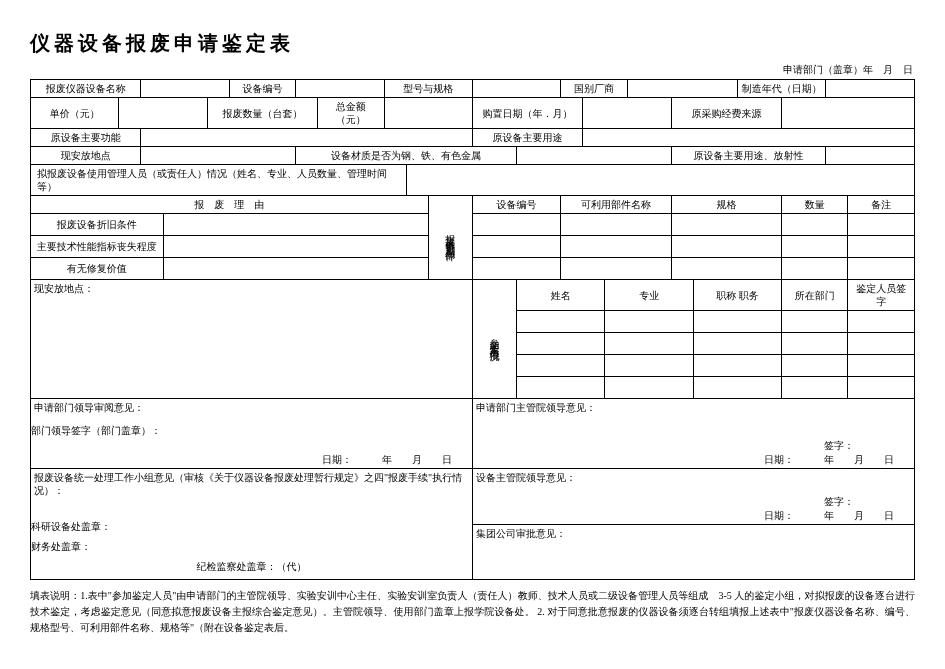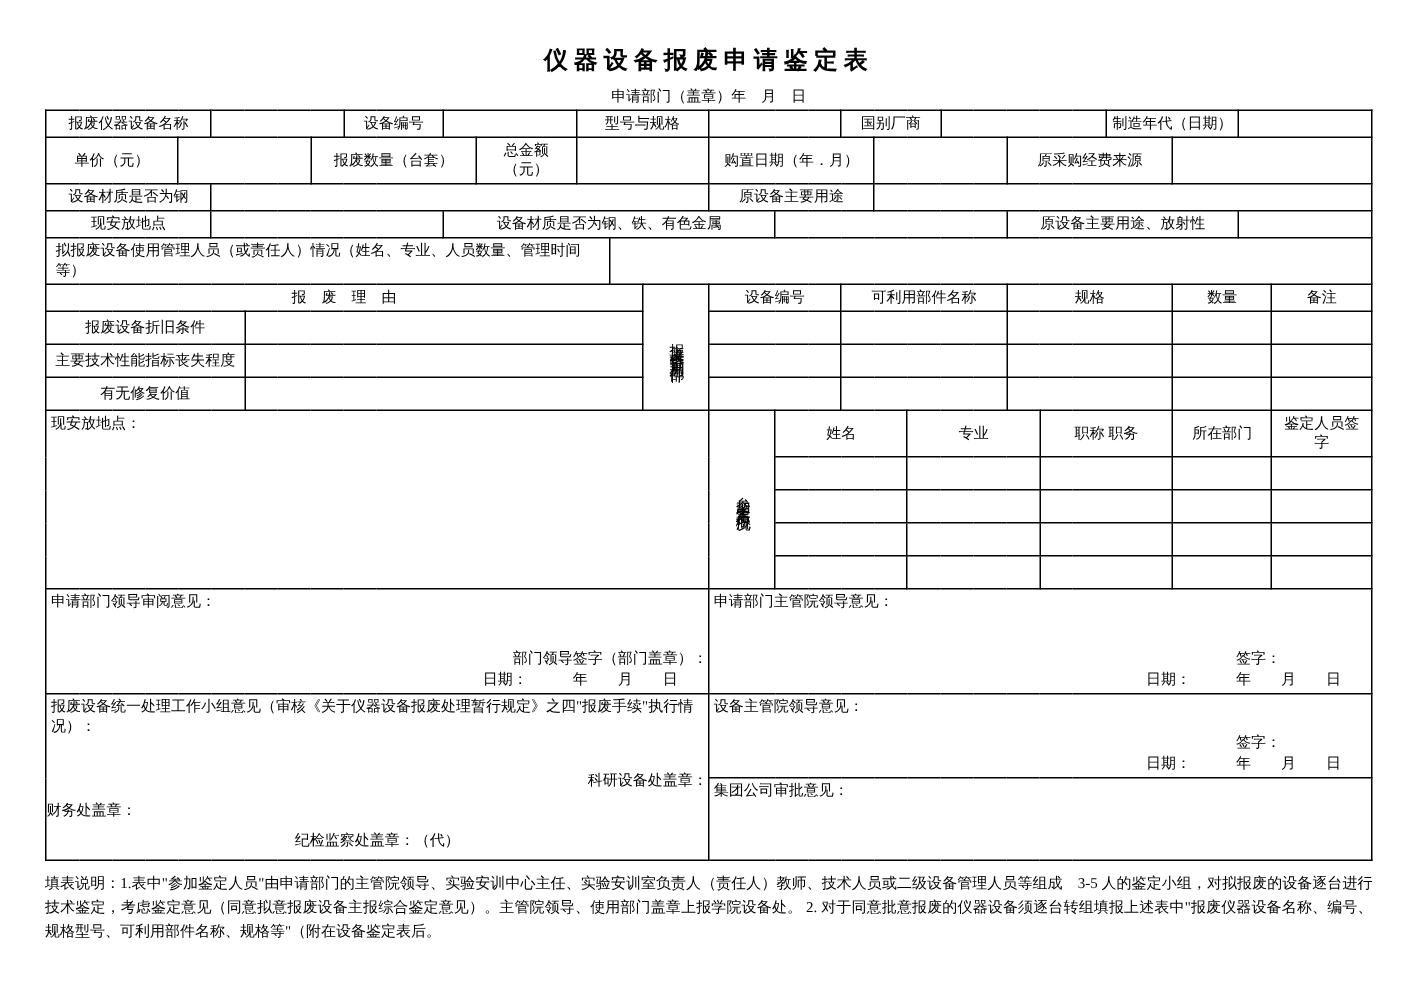--- a/index.html
+++ b/index.html
@@ -6,31 +6,31 @@
     body {
       width: 945px;
       height: 669px;
       background: #fff;
       font-family: "SimSun", "宋体", serif;
       font-size: 10px;
       color: #000;
       padding: 30px 30px 10px 30px;
     }
     .title {
-      text-align: center;
-      font-size: 16px;
+      text-align: left;
+      font-size: 20px;
       font-weight: bold;
       letter-spacing: 4px;
       margin-bottom: 6px;
     }
     .preline {
       font-size: 10px;
       margin-bottom: 2px;
       display: flex;
-      justify-content: center;
+      justify-content: flex-end;
       padding: 0 2px;
     }
     table {
       border-collapse: collapse;
       width: 100%;
       table-layout: fixed;
     }
     td {
       border: 1px solid #000;
       padding: 2px 3px;
@@ -130,21 +130,21 @@
     <td colspan="5" class="lbl">报废数量（台套）</td>
     <td colspan="3" class="lbl">总金额（元）</td>
     <td colspan="4"></td>
     <td colspan="5" class="lbl">购置日期（年．月）</td>
     <td colspan="4"></td>
     <td colspan="5" class="lbl">原采购经费来源</td>
     <td colspan="6"></td>
   </tr>
 
   <tr class="h18">
-    <td colspan="5" class="lbl">设备材质是否为钢</td>
+    <td colspan="5" class="lbl">原设备主要功能</td>
     <td colspan="15"></td>
     <td colspan="5" class="lbl">原设备主要用途</td>
     <td colspan="15"></td>
   </tr>
 
   <tr class="h18">
     <td colspan="5" class="lbl">现安放地点</td>
     <td colspan="7"></td>
     <td colspan="10" class="lbl">设备材质是否为钢、铁、有色金属</td>
     <td colspan="7"></td>
@@ -229,34 +229,34 @@
         <td colspan="4"></td>
         <td colspan="4"></td>
         <td colspan="4"></td>
         <td colspan="3"></td>
         <td colspan="3"></td>
       </tr>
 
   <tr>
     <td colspan="20" class="review-row">
       <div>申请部门领导审阅意见：</div>
-      <div style="position:absolute;bottom:16px;left:0;right:0;text-align:right">部门领导签字（部门盖章）：</div>
+      <div style="position:absolute;bottom:31px;left:0;right:0;text-align:left">部门领导签字（部门盖章）：</div>
       <div style="position:absolute;bottom:2px;left:0;right:20px;text-align:right">日期：　　　年　　月　　日</div>
     </td>
     <td colspan="20" class="review-row">
       <div>申请部门主管院领导意见：</div>
       <div style="position:absolute;bottom:16px;right:60px">签字：</div>
       <div style="position:absolute;bottom:2px;right:20px">日期：　　　年　　月　　日</div>
     </td>
   </tr>
 
   <tr>
     <td colspan="20" rowspan="2" style="vertical-align:top;height:110px;position:relative">
       <div>报废设备统一处理工作小组意见（审核《关于仪器设备报废处理暂行规定》之四"报废手续"执行情况）：</div>
-      <div style="position:absolute;bottom:46px;left:0;right:0;text-align:right">科研设备处盖章：</div>
+      <div style="position:absolute;bottom:46px;left:0;right:0;text-align:left">科研设备处盖章：</div>
       <div style="position:absolute;bottom:26px;left:0;right:0;text-align:left">财务处盖章：</div>
       <div style="position:absolute;bottom:6px;left:0;right:0;text-align:center">纪检监察处盖章：（代）</div>
     </td>
     <td colspan="20" style="vertical-align:top;height:56px;position:relative">
       <div>设备主管院领导意见：</div>
       <div style="position:absolute;bottom:16px;right:60px">签字：</div>
       <div style="position:absolute;bottom:2px;right:20px">日期：　　　年　　月　　日</div>
     </td>
   </tr>
   <tr>

